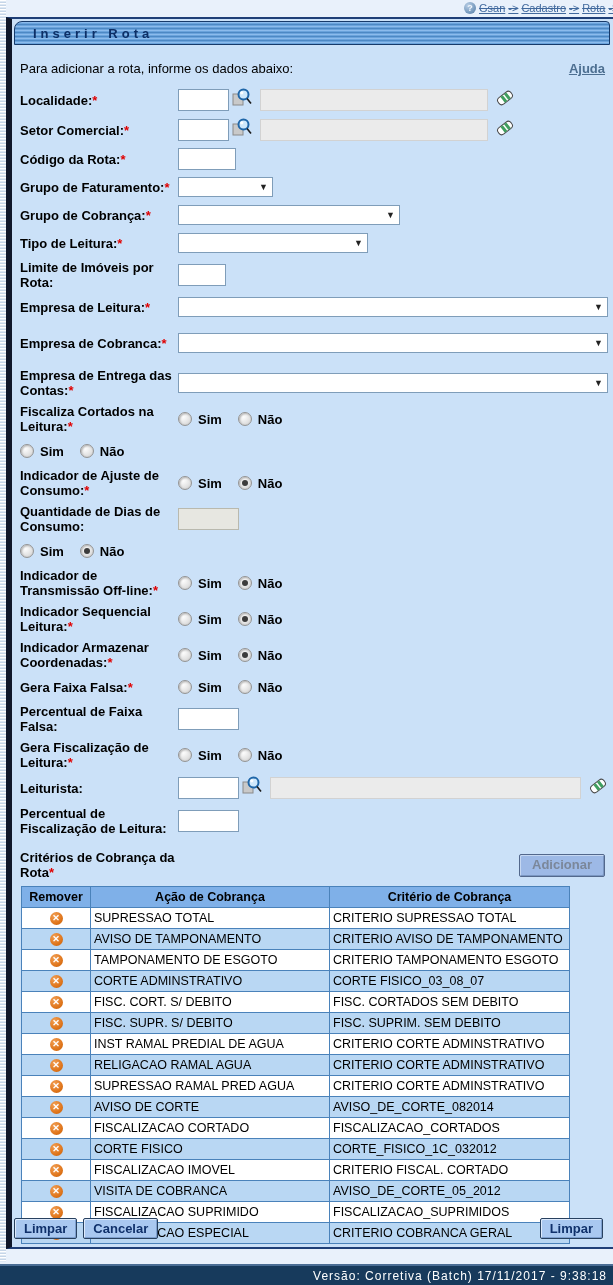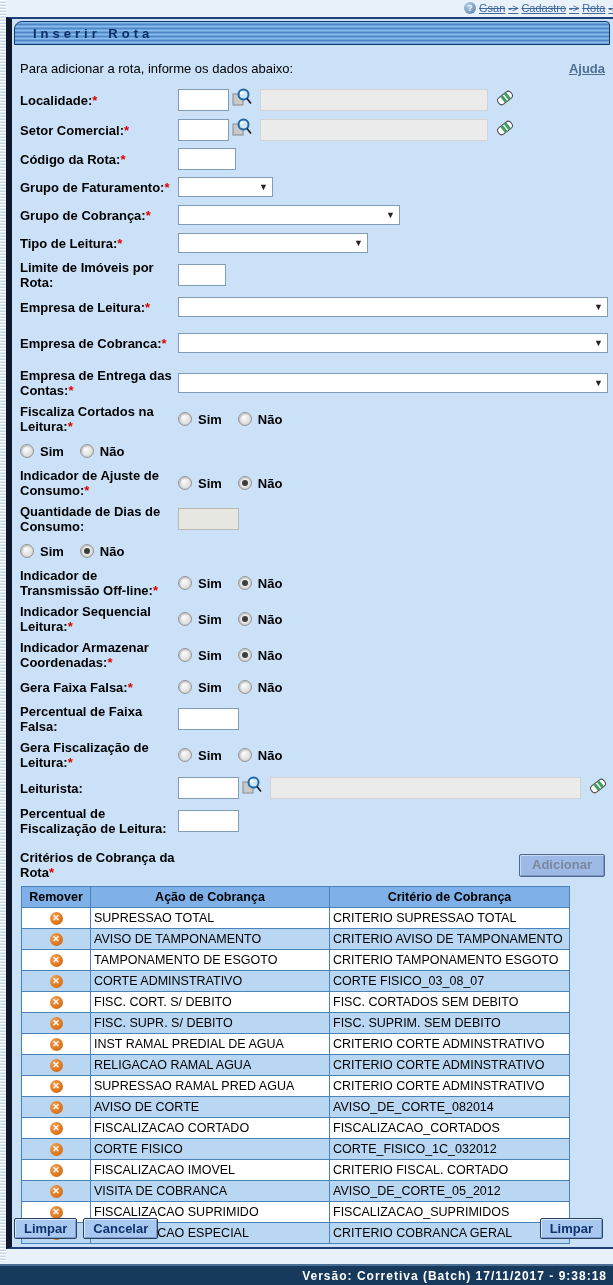--- a/index.html
+++ b/index.html
@@ -110,21 +110,21 @@
     height:21px;padding:0 9px;background:#a9c8f0;color:#10316b;font-size:13px;font-weight:bold;
     border:1px solid #28415f;border-radius:2px;
     box-shadow:inset 1px 1px 0 #ddeafc, inset -1px -1px 0 #7d9fce;cursor:pointer;
     font-family:"Liberation Sans", sans-serif;
   }
   .btn + .btn{margin-left:6px;}
   .spacer{flex:1;}
   
   .footer{
     position:absolute;left:0;right:0;bottom:0;height:21px;background:#173a5c;
-    border-top:2px solid #4a6d94;color:#fff;font-size:12px;font-weight:bold;letter-spacing:1px;
+    border-top:2px solid #4a6d94;color:#fff;font-size:12px;font-weight:normal;letter-spacing:1px;
     text-align:right;line-height:21px;padding-right:6px;box-sizing:border-box;
   }
 </style>
 </head>
 <body>
 
 <div class="left-strip"></div>
 
 <div class="crumbs">
   <span class="help-globe">?</span>

